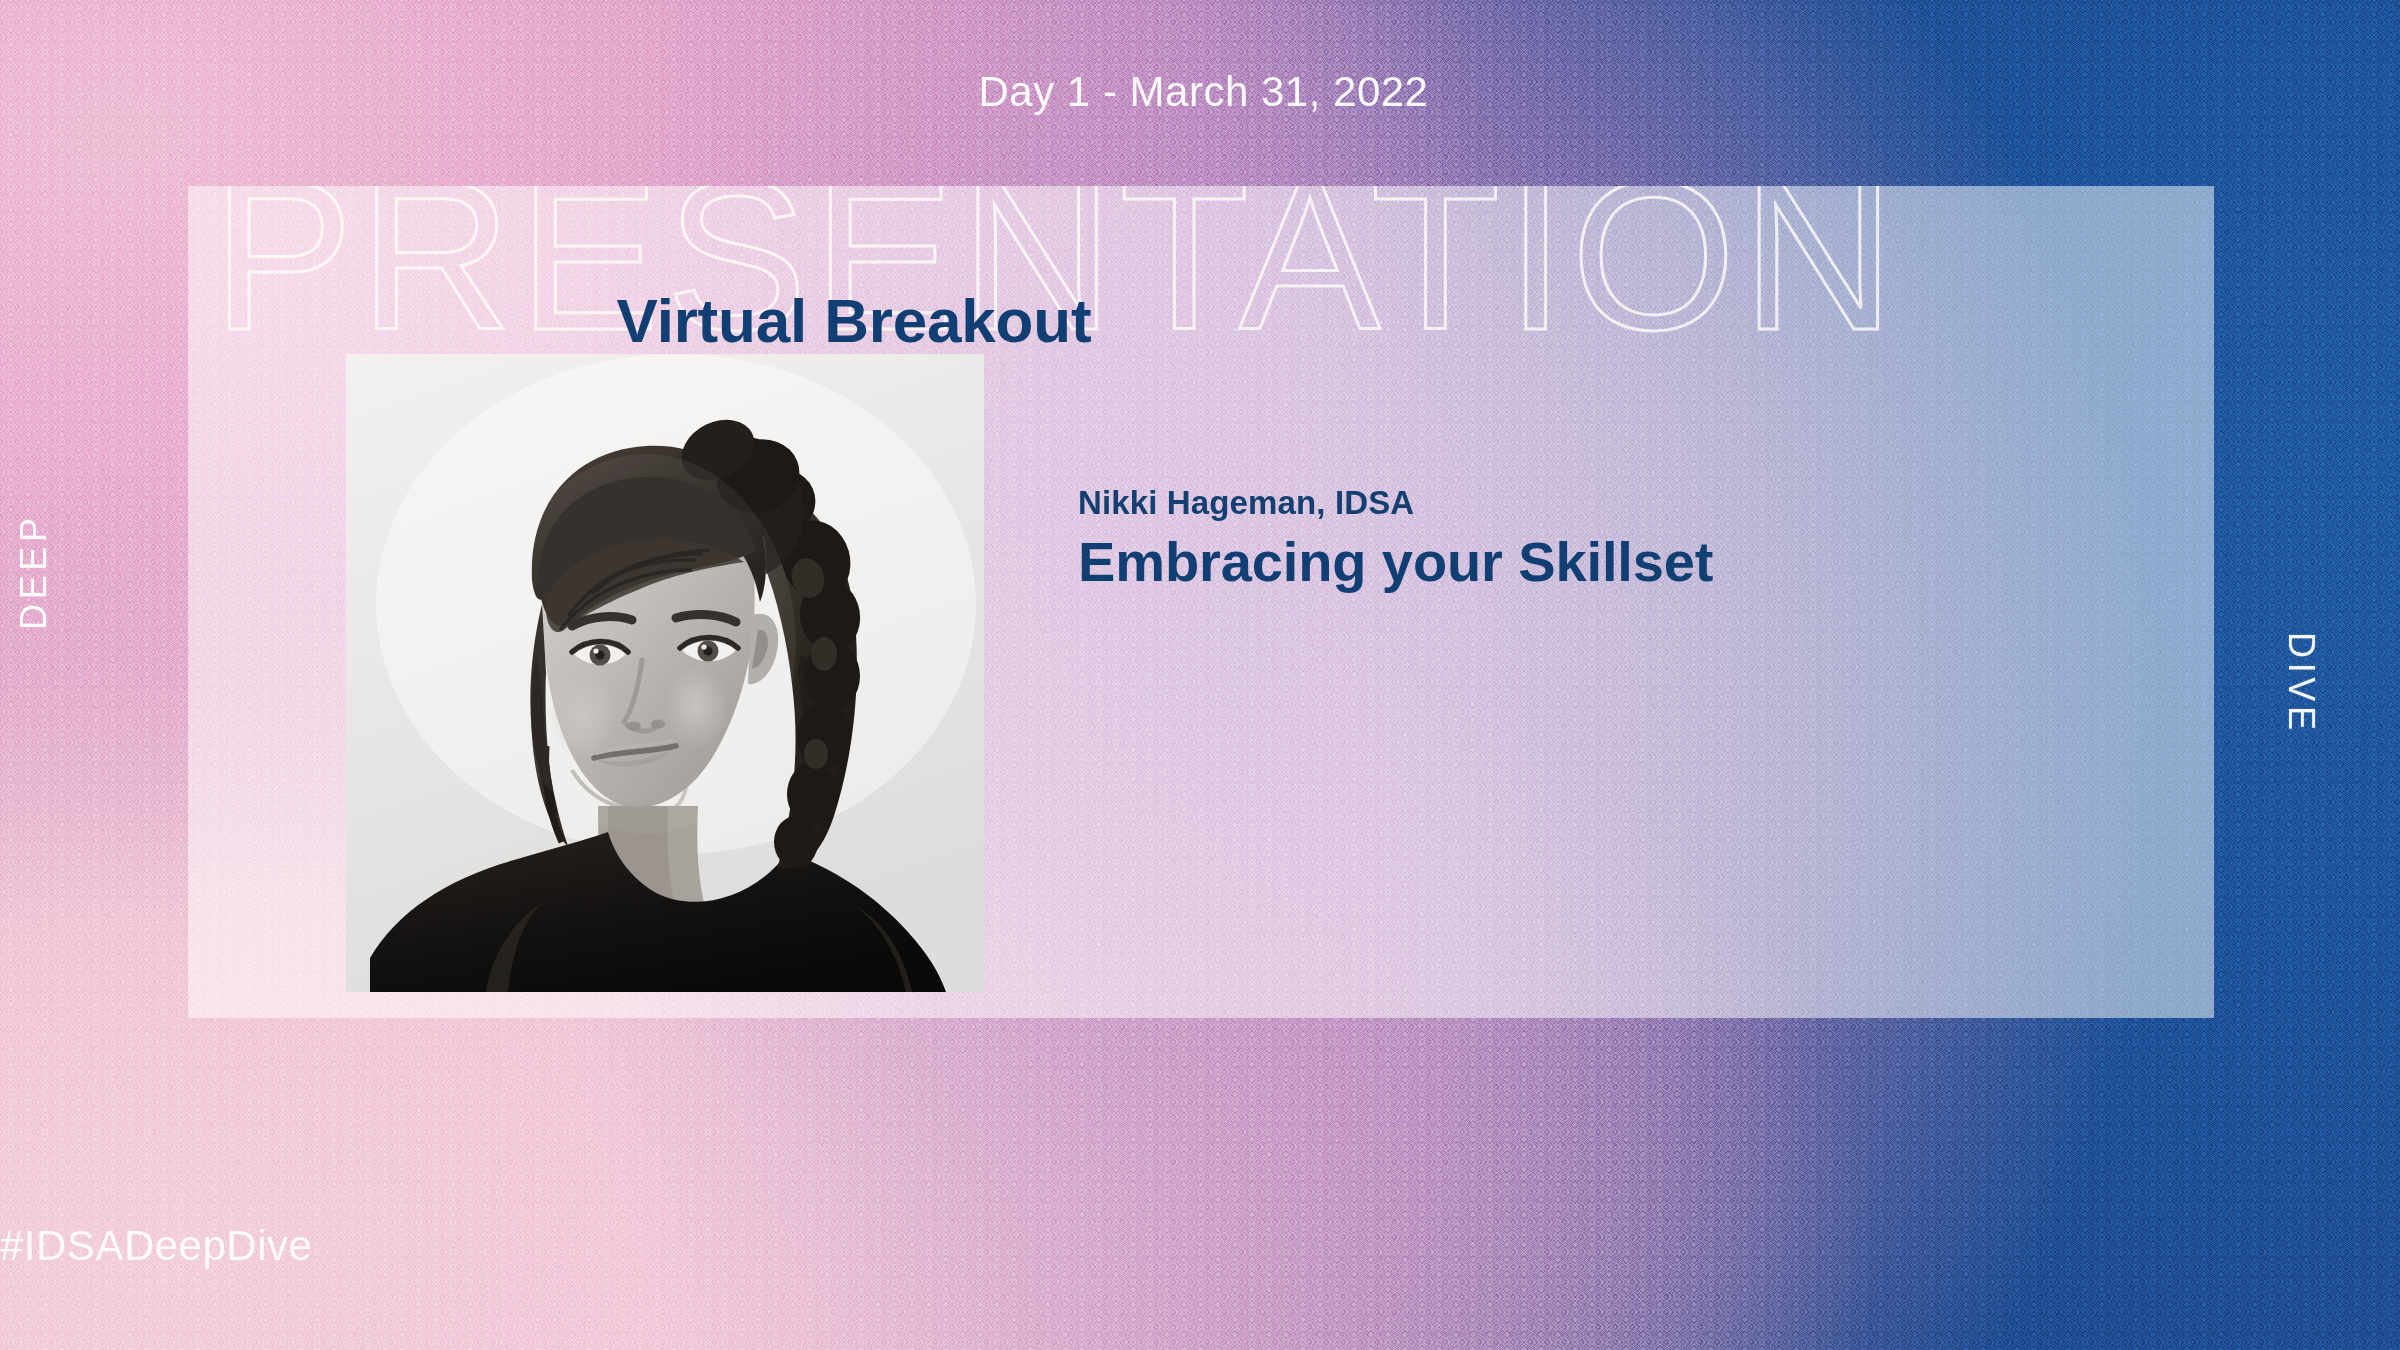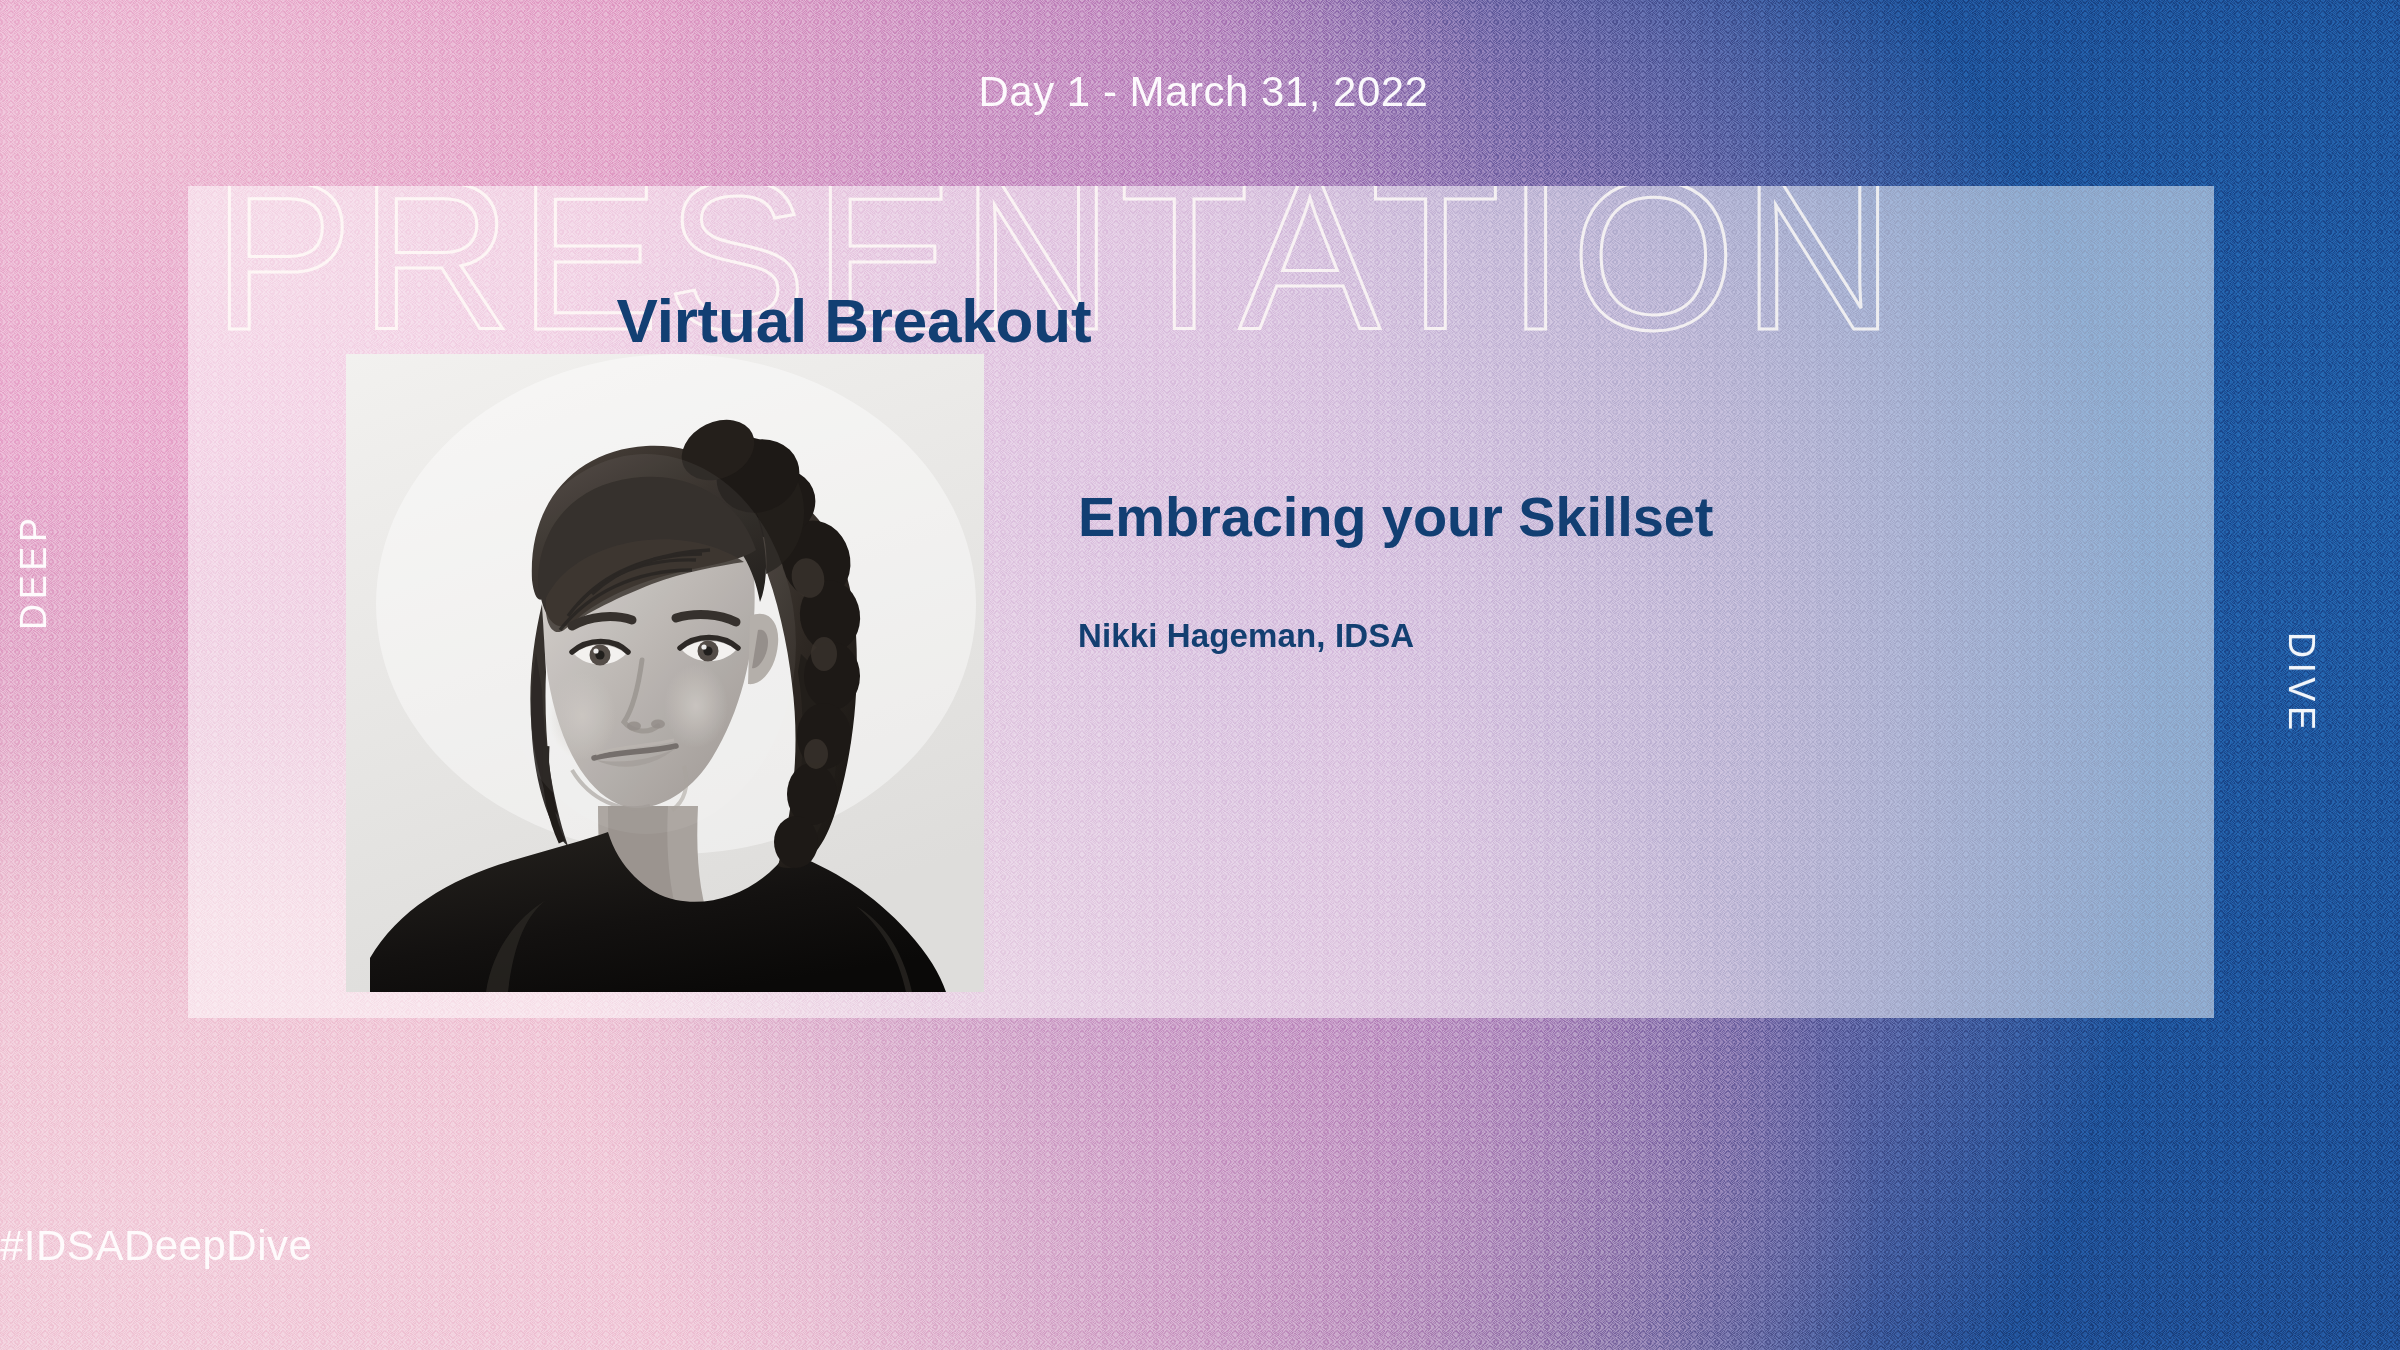--- a/index.html
+++ b/index.html
@@ -351,21 +351,21 @@
         <ellipse cx="236" cy="362" rx="34" ry="44" fill="url(#cheek)"></ellipse>
         <ellipse cx="350" cy="352" rx="32" ry="42" fill="url(#cheek)"></ellipse>
         <path d="M226 416 C244 446 276 460 304 452" stroke="#9b958f" stroke-width="4" fill="none" opacity="0.6"></path>
         <path d="M338 412 C344 432 338 448 326 456" stroke="#a49e98" stroke-width="4" fill="none" opacity="0.55"></path>
 
         <ellipse cx="300" cy="290" rx="150" ry="190" fill="#ffffff" opacity="0.06"></ellipse>
       </svg>
     </div>
 
     <div id="session-block">
+      <div id="speaker-name">Nikki Hageman, IDSA</div>
       <div id="session-title">Embracing your Skillset</div>
-      <div id="speaker-name">Nikki Hageman, IDSA</div>
     </div>
 
   </div>
 
   <div id="hashtag">#IDSADeepDive</div>
 
 </div>
 
 </body></html>

